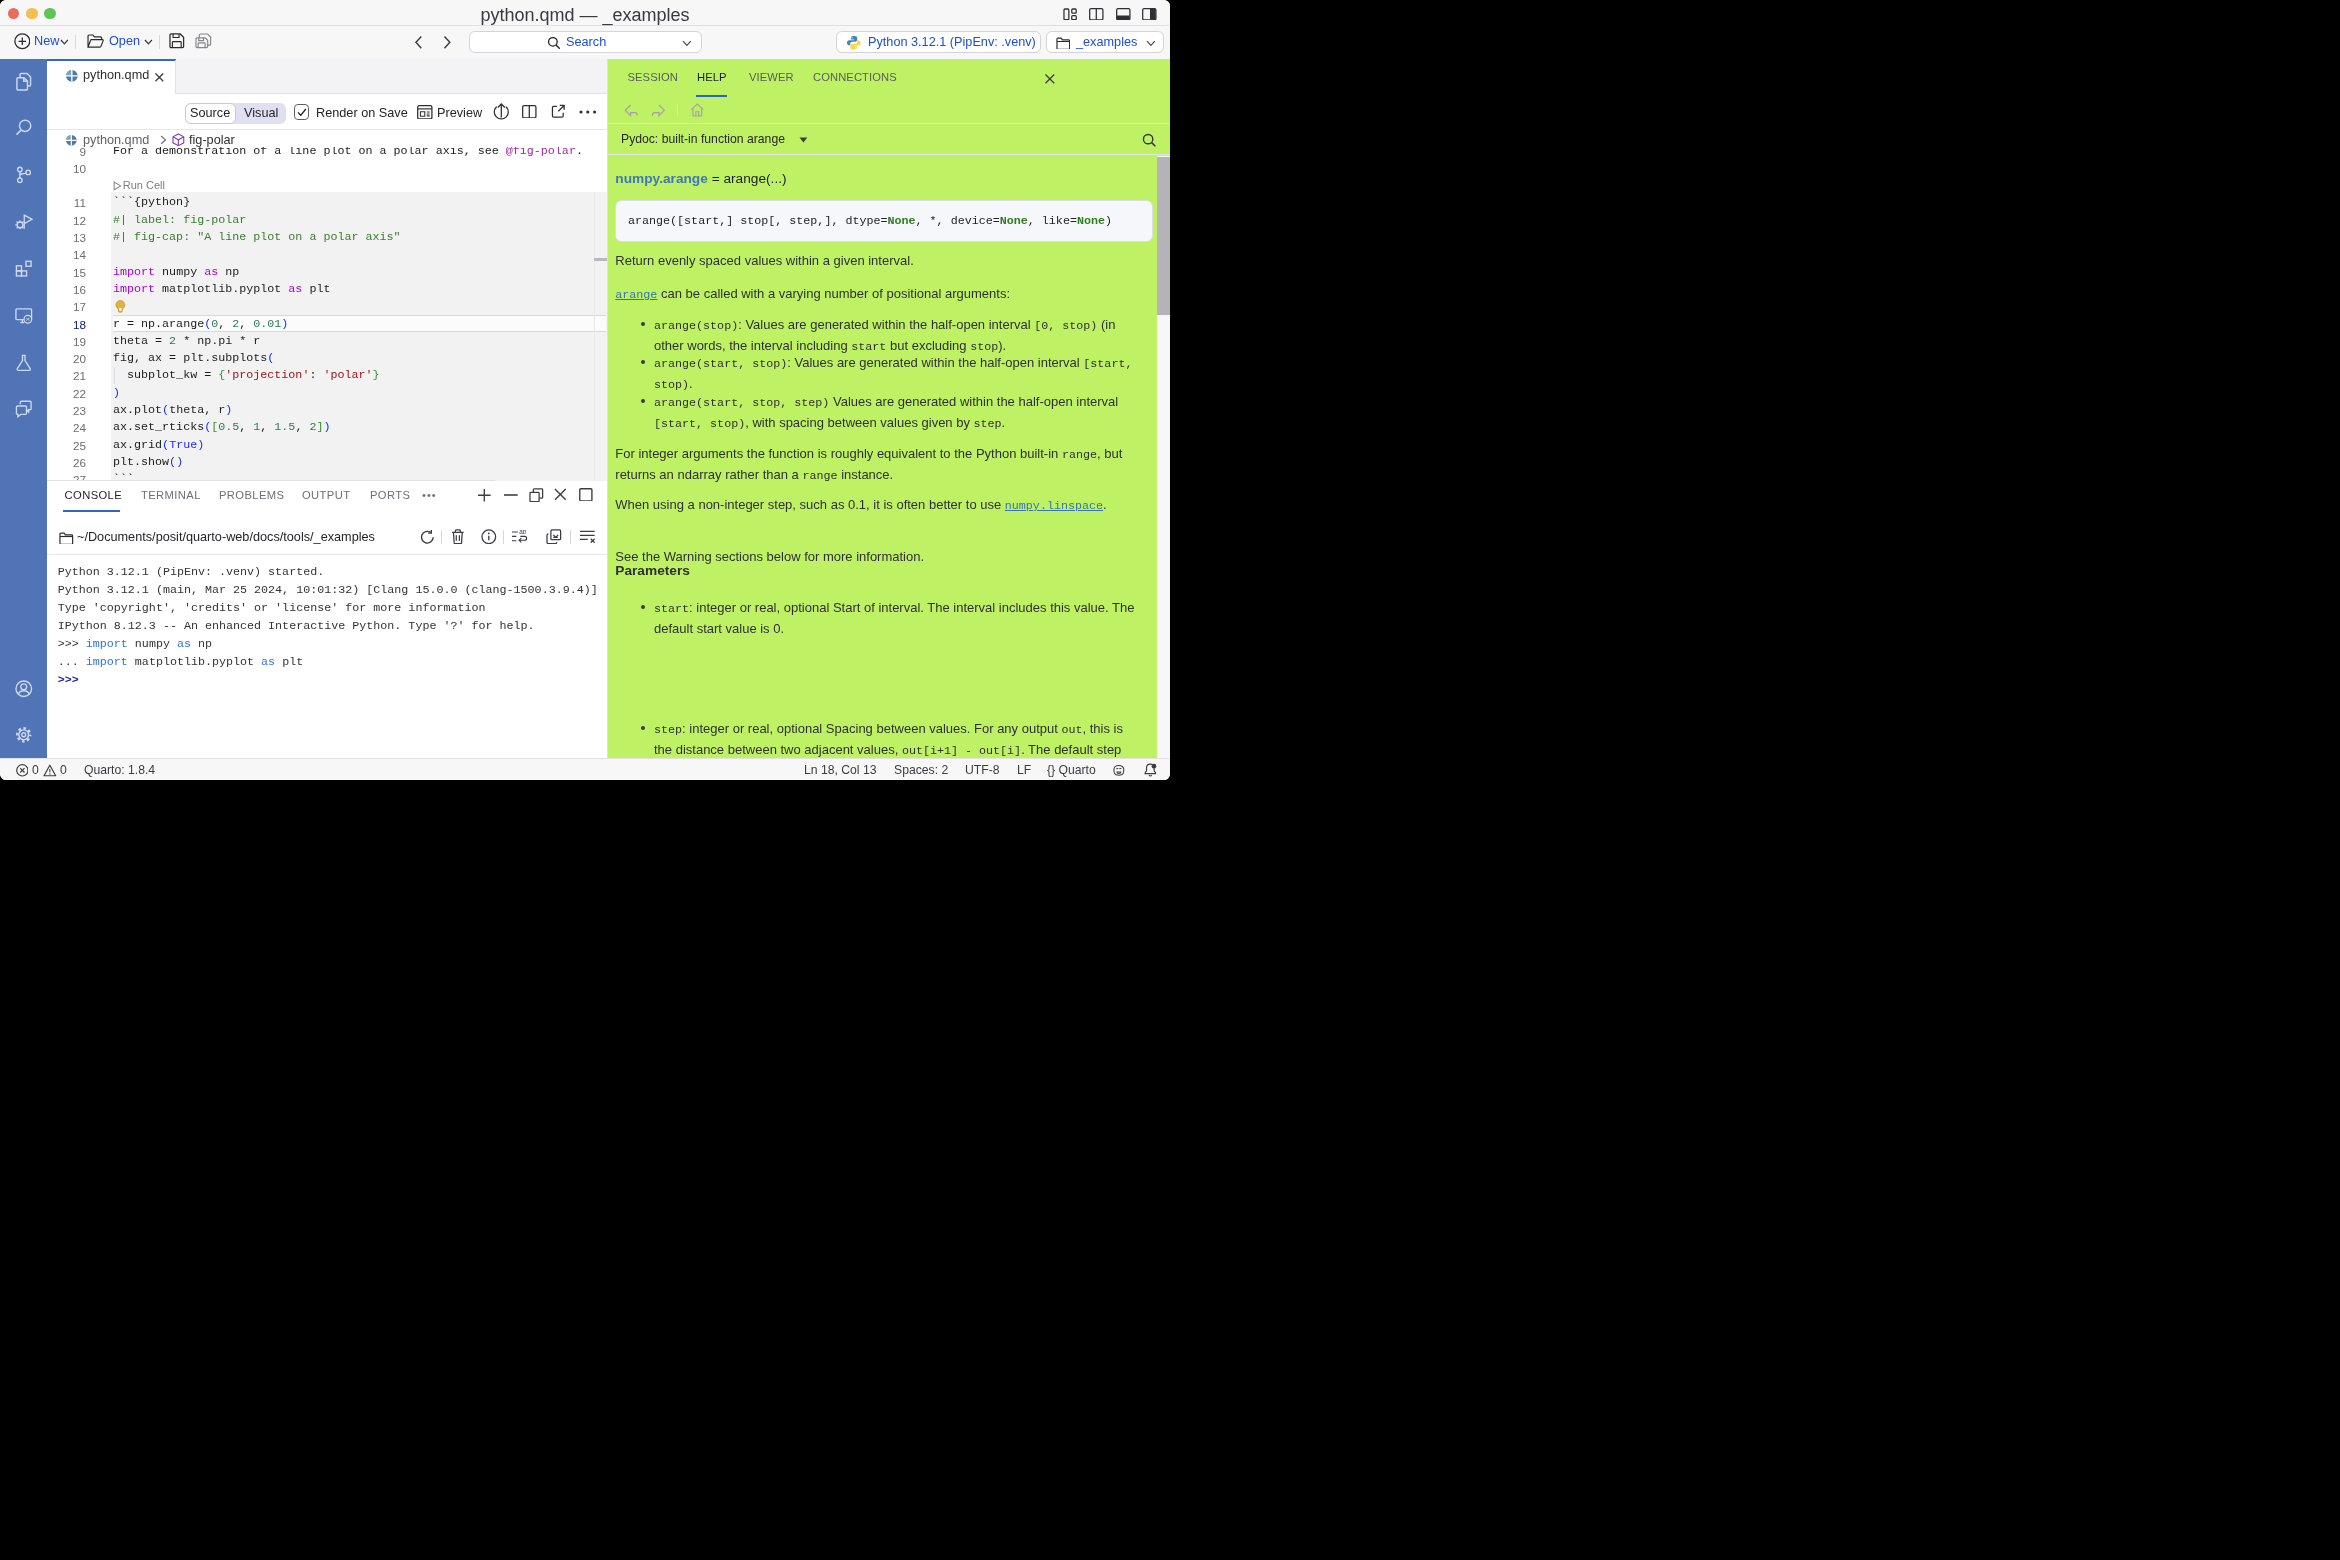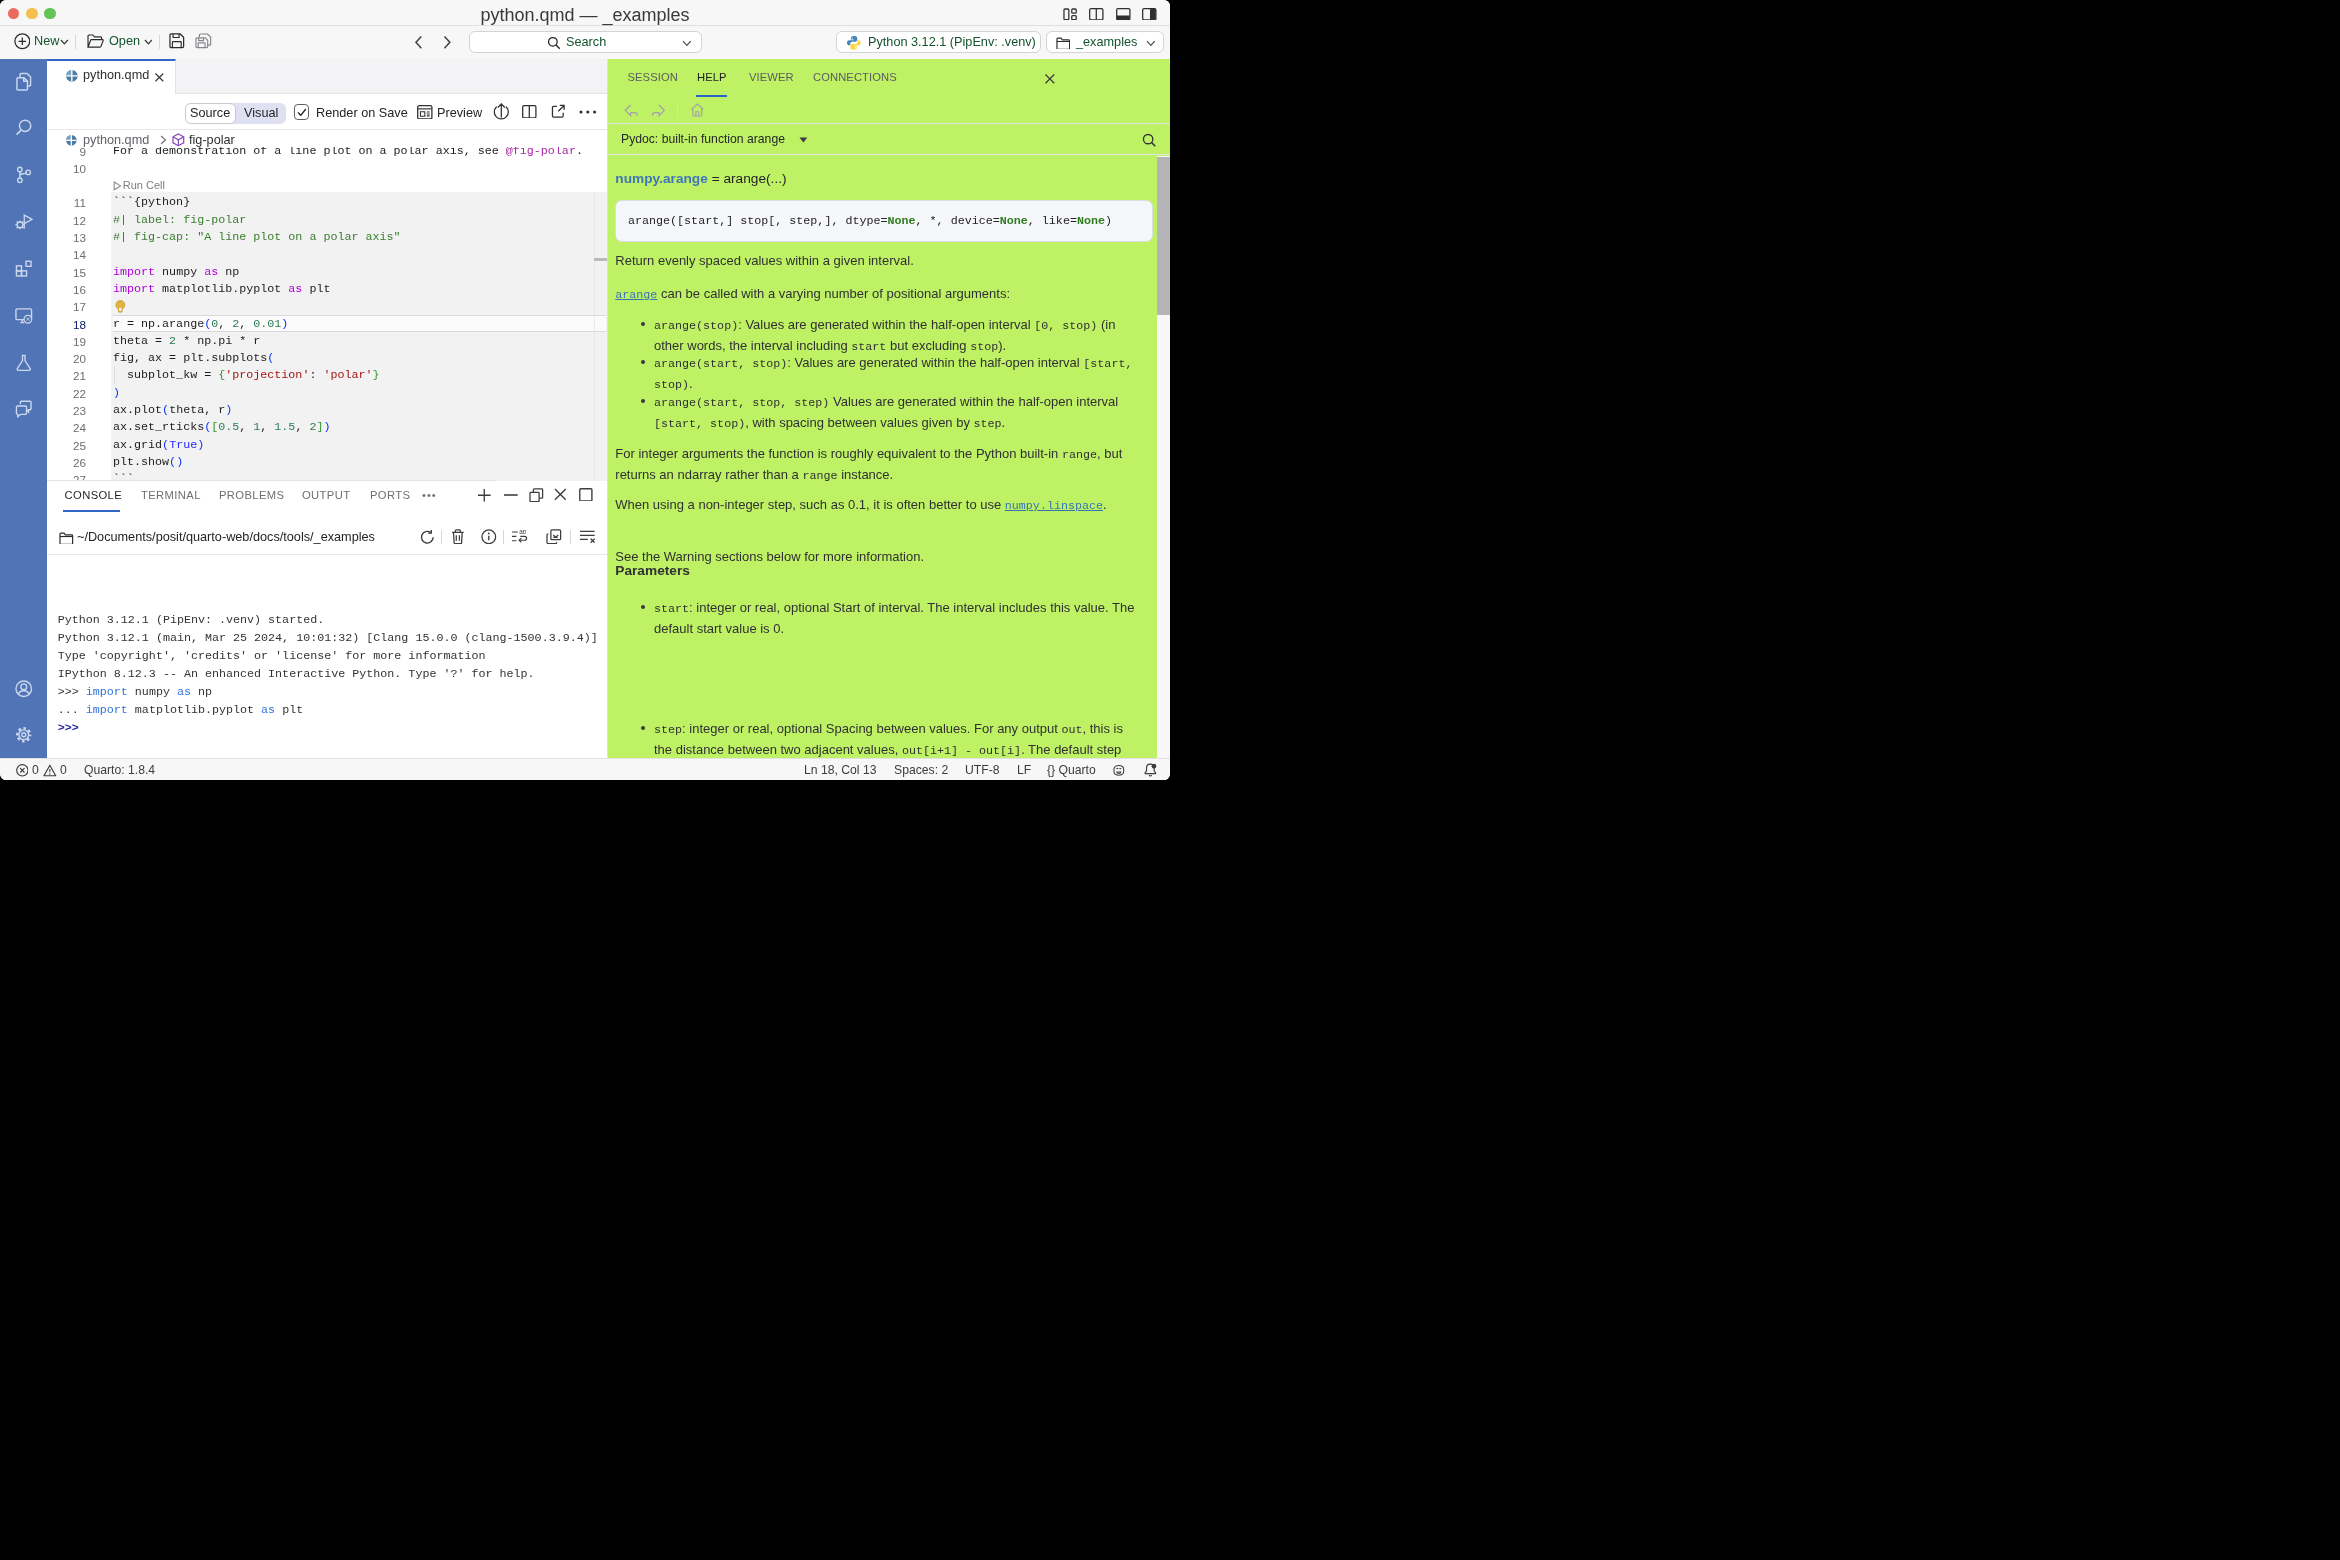--- a/index.html
+++ b/index.html
@@ -5,21 +5,21 @@
   html,body{margin:0;padding:0;background:#000;}
   body{width:1170px;height:780px;position:relative;font-family:"Liberation Sans",sans-serif;-webkit-font-smoothing:antialiased;}
   .win{position:absolute;left:0;top:0;width:1170px;height:780px;border-radius:6.3px;overflow:hidden;background:#fff;}
   .abs{position:absolute;}
   .mono{font-family:"Liberation Mono",monospace;}
   
   .titlebar{left:0;top:0;width:1170px;height:25px;background:#f7f7f8;border-bottom:1px solid #e0e0e2;}
   .tl{width:11.7px;height:11.7px;border-radius:50%;position:absolute;top:7.8px;}
   .title{position:absolute;top:5.4px;width:100%;text-align:center;font-size:18px;font-weight:400;color:#39393e;}
   .toolbar{left:0;top:26px;width:1170px;height:33px;background:#f7f7f8;border-bottom:1px solid #dddde0;}
-  .tbtxt{position:absolute;font-size:12.7px;color:#14532d;top:7.8px;}
+  .tbtxt{position:absolute;font-size:12.7px;color:#1d4ed8;top:7.8px;}
   .pill{position:absolute;top:4.9px;height:22.4px;background:#fff;border:1px solid #d3d3d8;border-radius:5.9px;box-sizing:border-box;}
   .vsep{position:absolute;top:8.8px;width:1px;height:14.6px;background:#d8d8dc;}
   
   .activity{left:0;top:59px;width:47px;height:699px;background:#5074b5;}
   .aicon{position:absolute;left:13.7px;width:19.5px;height:19.5px;}
   
   .tabstrip{left:47px;top:59px;width:561px;height:35px;background:#f3f3f6;border-bottom:1px solid #e2e2e5;box-sizing:border-box;}
   .tab{position:absolute;left:0;top:0;width:129px;height:35px;background:#fff;border-top:2px solid #3566c5;border-right:1px solid #e2e2e5;box-sizing:border-box;}
   .edtoolbar{left:47px;top:94px;width:561px;height:35px;background:#fff;border-bottom:1px solid #e7e7ea;}
   .crumbs{left:47px;top:130px;width:560px;height:17px;background:#fff;z-index:5;}
@@ -422,21 +422,21 @@
           </g>
         </svg>
       <div class="vsep" style="left:523px;top:7.8px;"></div>
       <svg class="abs" style="left:532px;top:7.8px;" width="16.6" height="13.7" viewBox="0 0 17 14">
           <g fill="none" stroke="#3c3c41" stroke-width="1.3">
             <path d="M1 1.5h15M1 5.5h15M1 9.5h8"></path>
             <path d="M12 9l4 4M16 9l-4 4"></path>
           </g>
         </svg>
     </div>
-    <div class="ctext mono" style="white-space:nowrap;margin-top:48px;">
+    <div class="ctext mono" style="white-space:nowrap;">
 <div>Python 3.12.1 (PipEnv: .venv) started.</div>
         <div>Python 3.12.1 (main, Mar 25 2024, 10:01:32) [Clang 15.0.0 (clang-1500.3.9.4)]</div>
         <div>Type 'copyright', 'credits' or 'license' for more information</div>
         <div>IPython 8.12.3 -- An enhanced Interactive Python. Type '?' for help.</div>
         <div>&gt;&gt;&gt; <span class="cblue">import</span> numpy <span class="cblue">as</span> np</div>
         <div>... <span class="cblue">import</span> matplotlib.pyplot <span class="cblue">as</span> plt</div>
         <div style="color:#23239f;font-weight:bold;">&gt;&gt;&gt;</div>
     </div>
   </div>
 

